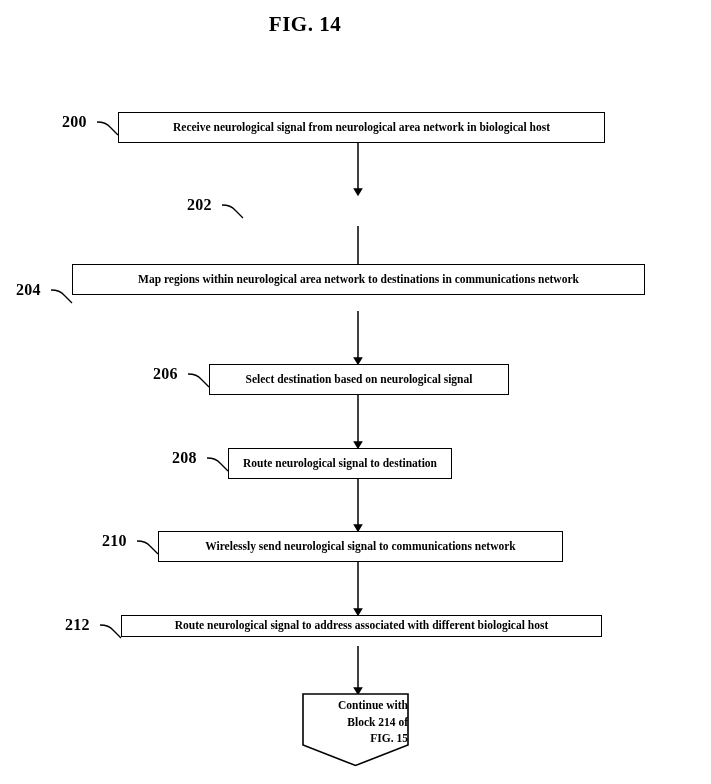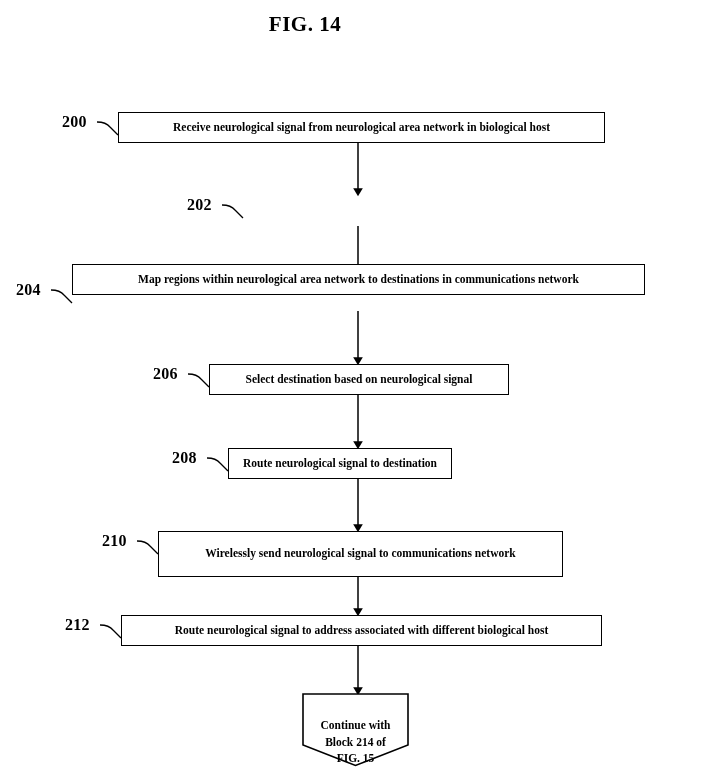--- a/index.html
+++ b/index.html
@@ -65,26 +65,26 @@
     pointer-events: none;
   }
   .terminal-wrap {
     position: absolute;
   }
   .terminal-text {
     position: absolute;
     left: 0;
     top: 0;
     width: 100%;
-    text-align: center;
+    text-align: right;
     font-weight: bold;
     font-size: 11.5px;
     line-height: 1.45;
     font-family: "Liberation Serif", "DejaVu Serif", serif;
-    padding-top: 23px;
+    padding-top: 3px;
     box-sizing: border-box;
   }
 </style>
 </head>
 <body>
 
 <div id="figure-root">
 
   <div class="fig-title">FIG. 14</div>
 
@@ -135,26 +135,26 @@
   <div class="node" style="left:209px; top:364px; width:300px; height:31px;">
     <span>Select destination based on neurological signal</span>
   </div>
   <div class="ref-num" style="left:153px; top:365px;">206</div>
 
   <div class="node" style="left:228px; top:448px; width:224px; height:31px;">
     <span>Route neurological signal to destination</span>
   </div>
   <div class="ref-num" style="left:172px; top:449px;">208</div>
 
-  <div class="node" style="left:158px; top:531px; width:405px; height:46px;">
+  <div class="node" style="left:158px; top:531px; width:405px; height:31px;">
     <span>Wirelessly send neurological signal to communications network</span>
   </div>
   <div class="ref-num" style="left:102px; top:532px;">210</div>
 
-  <div class="node" style="left:121px; top:615px; width:481px; height:31px;">
+  <div class="node" style="left:121px; top:615px; width:481px; height:22px;">
     <span>Route neurological signal to address associated with different biological host</span>
   </div>
   <div class="ref-num" style="left:65px; top:616px;">212</div>
 
   <div class="terminal-wrap" style="left:303px; top:694px; width:105px; height:72px;">
     <div class="terminal-text">
       <div>Continue with</div>
       <div>Block 214 of</div>
       <div>FIG. 15</div>
     </div>

